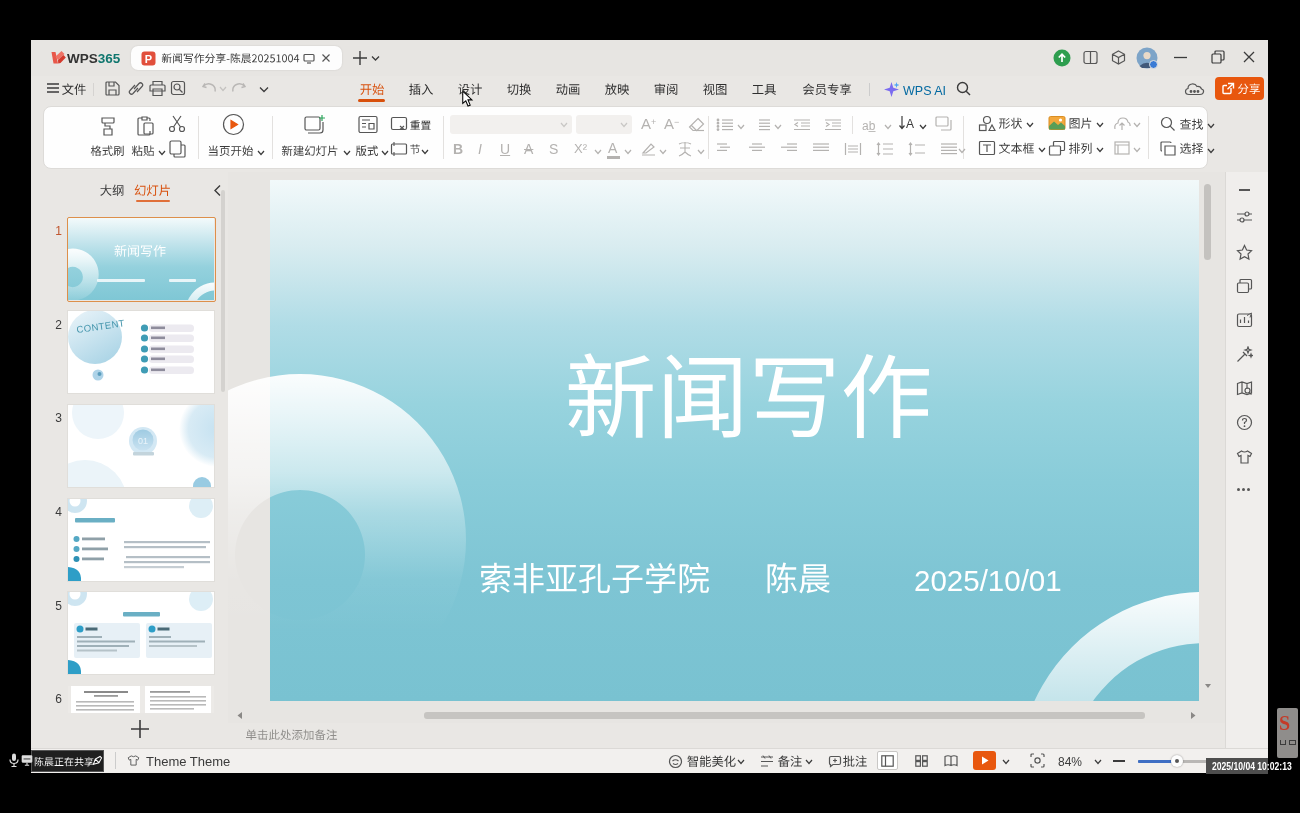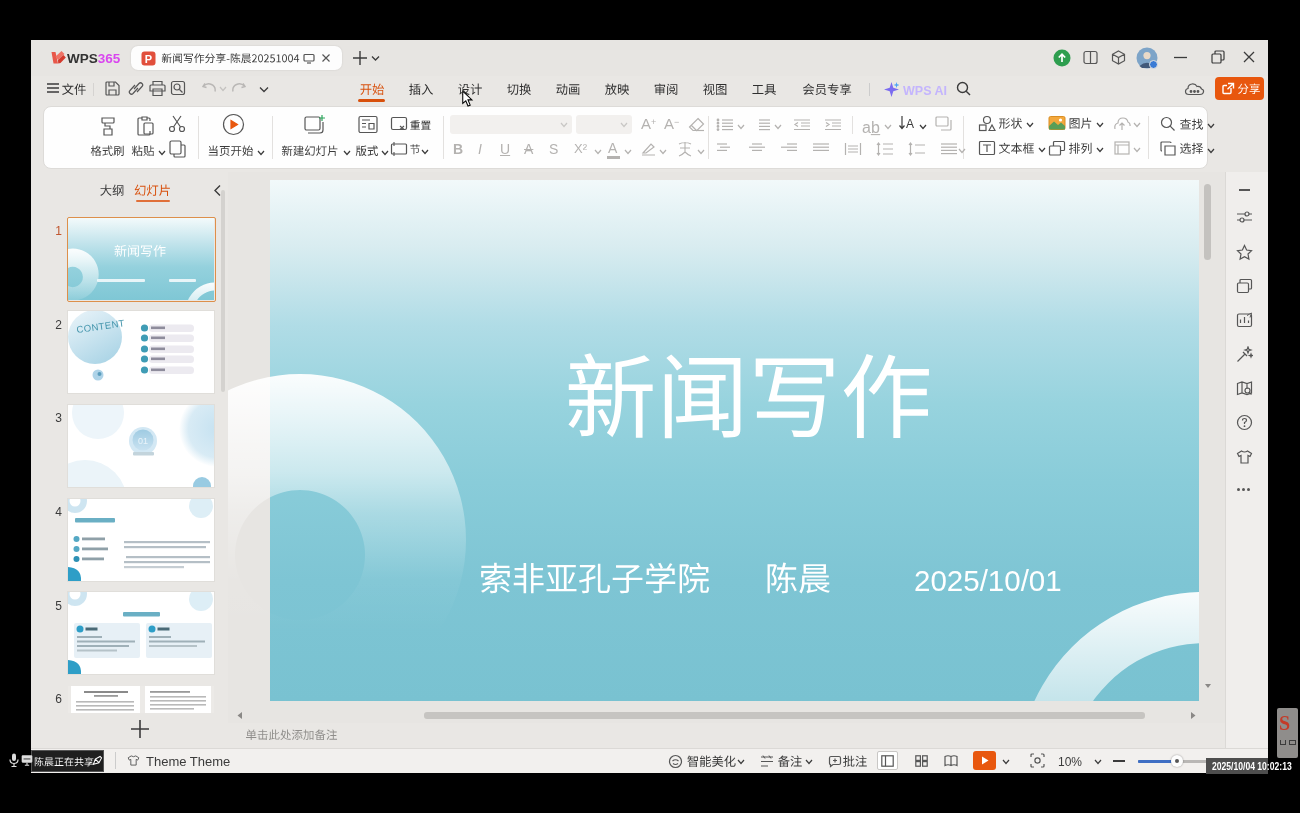--- a/index.html
+++ b/index.html
@@ -7,21 +7,21 @@
 .ic{position:absolute;stroke:#565656;fill:none;stroke-width:1.2}
 </style></head><body>
 <div class="ab" id="win" style="left:31px;top:40px;width:1237px;height:733px;background:#e9e7e4"></div>
 
 <div class="ab" style="left:31px;top:40px;width:1237px;height:36px;background:#e7e5e2"></div>
 <svg class="ab" style="left:51px;top:50px" width="15" height="16" viewBox="0 0 15 16">
 <path d="M0.5 2 L4.5 2 L7 13.5 L2.5 13.5 Z" fill="#e8574a"></path>
 <path d="M4.5 6.5 L10.5 1 L13.5 4 L7 10 Z" fill="#ef7265"></path>
 <path d="M7 10 L12.5 5 L14.8 7.5 L9.5 13 L7.2 13.5 Z" fill="#d43a2d"></path>
 </svg>
-<div class="ab" style="left:67px;top:51px;font-size:13.5px;font-weight:bold;color:#333">WPS<span style="color:#d946ef">365</span></div>
+<div class="ab" style="left:67px;top:51px;font-size:13.5px;font-weight:bold;color:#333">WPS<span style="color:#0f766e">365</span></div>
 <div class="ab" style="left:131px;top:46px;width:211px;height:24px;background:#fdfdfd;border-radius:7px;box-shadow:0 0 2px rgba(0,0,0,0.12)"></div>
 <svg class="ab" style="left:141px;top:51px" width="15" height="15" viewBox="0 0 15 15">
 <rect x="0.5" y="0.5" width="14" height="14" rx="3" fill="#e14f3c"></rect>
 <text x="7.5" y="11.5" font-family="Liberation Sans" font-size="11" font-weight="bold" fill="#fff" text-anchor="middle">P</text>
 </svg>
 <svg style="position:absolute;left:157.8px;top:51.2px;overflow:visible" width="145" height="14" viewBox="-3.2 -11.3 144.6 14.0">
     <path d="M3.9 -2.3C4.2 -1.8 4.6 -1 4.8 -0.6L5.3 -0.9C5.2 -1.4 4.8 -2.1 4.4 -2.6ZM1.5 -2.5C1.2 -1.9 0.9 -1.2 0.4 -0.7C0.6 -0.6 0.9 -0.4 1 -0.3C1.4 -0.8 1.9 -1.6 2.1 -2.4ZM6 -8V-4.3C6 -2.9 5.9 -1 5 0.3C5.1 0.4 5.5 0.6 5.6 0.8C6.6 -0.6 6.7 -2.8 6.7 -4.3V-4.7H8.4V0.8H9.2V-4.7H10.3V-5.4H6.7V-7.5C7.9 -7.7 9.1 -7.9 10 -8.3L9.4 -8.9C8.6 -8.6 7.2 -8.2 6 -8ZM2.3 -8.9C2.5 -8.6 2.7 -8.3 2.8 -7.9H0.7V-7.3H5.4V-7.9H3.6C3.5 -8.3 3.3 -8.8 3 -9.1ZM4.1 -7.2C3.9 -6.7 3.7 -6 3.5 -5.5H0.5V-4.8H2.7V-3.7H0.5V-2.9H2.7V-0.2C2.7 -0.1 2.7 -0.1 2.6 -0.1C2.5 -0 2.1 -0 1.7 -0.1C1.9 0.1 2 0.4 2 0.6C2.5 0.6 2.9 0.6 3.1 0.5C3.4 0.4 3.5 0.2 3.5 -0.2V-2.9H5.5V-3.7H3.5V-4.8H5.6V-5.5H4.2C4.4 -5.9 4.6 -6.5 4.8 -7ZM1.4 -7C1.6 -6.5 1.7 -5.9 1.8 -5.5L2.5 -5.7C2.4 -6.1 2.2 -6.7 2 -7.2Z M11.8 -6.6V0.9H12.6V-6.6ZM11.9 -8.5C12.4 -8.1 13 -7.5 13.2 -7.1L13.8 -7.5C13.6 -7.9 13 -8.5 12.5 -8.9ZM14.6 -8.5V-7.8H19.9V-0.2C19.9 -0 19.8 0 19.6 0C19.5 0 19 0 18.4 0C18.5 0.2 18.6 0.6 18.7 0.8C19.4 0.8 19.9 0.8 20.2 0.6C20.5 0.5 20.6 0.3 20.6 -0.2V-8.5ZM17.4 -5.9V-5H14.9V-5.9ZM13.1 -1.7 13.2 -1 17.4 -1.3V-0.1H18.1V-1.3L19.2 -1.4V-2.1L18.1 -2V-5.9H18.9V-6.5H13.4V-5.9H14.1V-1.7ZM17.4 -4.4V-3.5H14.9V-4.4ZM17.4 -2.9V-1.9L14.9 -1.8V-2.9Z M22.4 -8.5V-6.4H23.3V-7.7H30.7V-6.4H31.6V-8.5ZM22.6 -2.3V-1.5H28.7V-2.3ZM24.8 -7.5C24.6 -6.2 24.2 -4.5 23.9 -3.4H29.6C29.4 -1.3 29.2 -0.4 28.9 -0.1C28.8 -0 28.6 0 28.4 0C28.1 0 27.4 -0 26.6 -0.1C26.8 0.1 26.9 0.5 26.9 0.7C27.6 0.7 28.3 0.7 28.7 0.7C29.1 0.7 29.3 0.6 29.6 0.4C30 -0 30.2 -1.1 30.5 -3.8C30.5 -3.9 30.5 -4.2 30.5 -4.2H24.9L25.3 -5.6H30.2V-6.3H25.4L25.7 -7.4Z M38.1 -8.9C37.5 -7.4 36.7 -5.8 35.7 -4.8C35.9 -4.6 36.2 -4.4 36.3 -4.2C36.9 -4.8 37.4 -5.6 37.9 -6.5H38.6V0.9H39.4V-1.8H42.7V-2.5H39.4V-4.2H42.5V-4.9H39.4V-6.5H42.8V-7.3H38.3C38.5 -7.7 38.7 -8.2 38.9 -8.7ZM35.5 -9C34.9 -7.4 33.9 -5.8 32.8 -4.7C32.9 -4.5 33.2 -4.1 33.3 -3.9C33.6 -4.3 34 -4.7 34.3 -5.2V0.8H35.1V-6.5C35.6 -7.2 36 -8 36.3 -8.8Z M50.5 -8.9 49.7 -8.6C50.5 -7 51.8 -5.2 52.9 -4.2C53.1 -4.5 53.4 -4.8 53.6 -4.9C52.5 -5.8 51.1 -7.4 50.5 -8.9ZM46.7 -8.9C46.1 -7.2 45 -5.7 43.7 -4.8C43.9 -4.6 44.2 -4.3 44.4 -4.1C44.7 -4.4 44.9 -4.6 45.2 -4.9V-4.2H47.3C47.1 -2.4 46.5 -0.6 43.9 0.2C44.1 0.4 44.3 0.7 44.4 0.9C47.2 -0.1 47.9 -2.1 48.2 -4.2H51.1C51 -1.5 50.8 -0.4 50.5 -0.2C50.4 -0 50.3 -0 50.1 -0C49.8 -0 49.2 -0 48.5 -0.1C48.6 0.1 48.7 0.5 48.7 0.7C49.4 0.8 50.1 0.8 50.4 0.7C50.8 0.7 51.1 0.6 51.3 0.4C51.7 -0.1 51.8 -1.3 52 -4.6C52 -4.7 52 -5 52 -5H45.3C46.2 -6 47 -7.2 47.6 -8.6Z M56.9 -6.1H62V-5.2H56.9ZM56.1 -6.7V-4.5H62.8V-6.7ZM62.5 -3.9 62.2 -3.9H55.6V-3.2H61.2C60.5 -3 59.7 -2.7 59 -2.6L59 -1.9H54.6V-1.2H59V0C59 0.2 58.9 0.2 58.7 0.2C58.5 0.2 57.8 0.2 57 0.2C57.2 0.4 57.3 0.7 57.3 0.9C58.3 0.9 58.9 0.9 59.3 0.8C59.7 0.7 59.8 0.5 59.8 0V-1.2H64.2V-1.9H59.8V-2.2C61 -2.5 62.3 -2.9 63.2 -3.5L62.6 -3.9ZM58.7 -9C58.8 -8.7 58.9 -8.4 59 -8.1H54.7V-7.4H64.1V-8.1H60C59.8 -8.5 59.7 -8.8 59.5 -9.1Z M65.3 -2.6H68.1V-3.4H65.3Z M76.9 -2.4C77.4 -1.6 78 -0.5 78.3 0.2L79 -0.2C78.7 -0.8 78.1 -1.9 77.6 -2.7ZM73.5 -2.6C73.2 -1.8 72.7 -0.8 72.1 -0.2C72.2 -0.1 72.5 0.2 72.7 0.3C73.3 -0.4 73.9 -1.5 74.3 -2.4ZM69.4 -8.6V0.9H70.1V-7.9H71.5C71.3 -7.1 71 -6.2 70.7 -5.4C71.4 -4.5 71.6 -3.8 71.6 -3.2C71.6 -2.9 71.6 -2.6 71.4 -2.5C71.3 -2.4 71.2 -2.4 71.1 -2.4C70.9 -2.4 70.7 -2.4 70.5 -2.4C70.6 -2.2 70.7 -1.9 70.7 -1.7C71 -1.7 71.2 -1.7 71.4 -1.7C71.6 -1.7 71.8 -1.8 72 -1.9C72.3 -2.1 72.4 -2.5 72.4 -3.1C72.4 -3.8 72.2 -4.6 71.5 -5.5C71.8 -6.3 72.2 -7.4 72.5 -8.3L71.9 -8.6L71.8 -8.6ZM72.5 -7.6V-6.9H73.9C73.7 -6 73.4 -5.3 73.3 -5.1C73.1 -4.6 72.9 -4.2 72.7 -4.2C72.8 -4 72.9 -3.6 73 -3.4C73.1 -3.5 73.4 -3.6 73.9 -3.6H75.2V-0.1C75.2 0 75.2 0.1 75.1 0.1C74.9 0.1 74.5 0.1 73.9 0.1C74 0.3 74.2 0.6 74.2 0.8C74.9 0.8 75.4 0.8 75.7 0.7C75.9 0.6 76 0.3 76 -0.1V-3.6H78.4L78.4 -4.3H76V-6H75.2V-4.3H73.8C74.1 -5.1 74.5 -6 74.8 -6.9H78.8V-7.6H75C75.2 -8.1 75.3 -8.6 75.4 -9L74.5 -9.2C74.4 -8.7 74.3 -8.1 74.2 -7.6Z M81.9 -6.8H87.7V-6.1H81.9ZM81.9 -8H87.7V-7.4H81.9ZM81.1 -8.6V-5.6H88.5V-8.6ZM82.2 -3.8V-3.2H88.5V-3.8ZM82.5 0.9C82.7 0.7 83 0.7 85.6 0C85.6 -0.1 85.6 -0.4 85.7 -0.6L83.5 -0.1V-2H84.8C85.7 -0.6 87.3 0.3 89.3 0.7C89.4 0.5 89.6 0.2 89.8 0C88.9 -0.1 88.1 -0.3 87.4 -0.7C87.9 -0.9 88.5 -1.2 89 -1.5L88.4 -1.9C88 -1.6 87.3 -1.3 86.7 -1C86.3 -1.3 85.9 -1.6 85.6 -2H89.5V-2.6H81.5C81.5 -2.9 81.5 -3.2 81.5 -3.4V-4.3H89.4V-4.9H80.7V-3.5C80.7 -2.3 80.6 -0.7 79.8 0.5C80 0.5 80.3 0.8 80.5 0.9C81.1 0.1 81.3 -1 81.4 -2H82.7V-0.6C82.7 -0.2 82.3 0.1 82.1 0.2C82.2 0.4 82.4 0.7 82.5 0.9Z M90.6 0H95.6V-0.9H93.4C93 -0.9 92.5 -0.8 92.1 -0.8C94 -2.5 95.2 -4.1 95.2 -5.7C95.2 -7.1 94.3 -8.1 92.9 -8.1C91.9 -8.1 91.2 -7.6 90.6 -6.9L91.2 -6.3C91.6 -6.9 92.1 -7.3 92.8 -7.3C93.8 -7.3 94.3 -6.6 94.3 -5.7C94.3 -4.3 93.1 -2.8 90.6 -0.6Z M99.1 0.1C100.6 0.1 101.6 -1.2 101.6 -4C101.6 -6.7 100.6 -8.1 99.1 -8.1C97.6 -8.1 96.7 -6.7 96.7 -4C96.7 -1.2 97.6 0.1 99.1 0.1ZM99.1 -0.7C98.2 -0.7 97.6 -1.7 97.6 -4C97.6 -6.3 98.2 -7.3 99.1 -7.3C100 -7.3 100.7 -6.3 100.7 -4C100.7 -1.7 100 -0.7 99.1 -0.7Z M102.6 0H107.6V-0.9H105.4C105 -0.9 104.5 -0.8 104.1 -0.8C106 -2.5 107.2 -4.1 107.2 -5.7C107.2 -7.1 106.3 -8.1 104.9 -8.1C103.9 -8.1 103.2 -7.6 102.6 -6.9L103.1 -6.3C103.6 -6.9 104.1 -7.3 104.8 -7.3C105.8 -7.3 106.2 -6.6 106.2 -5.7C106.2 -4.3 105.1 -2.8 102.6 -0.6Z M111 0.1C112.3 0.1 113.6 -0.8 113.6 -2.6C113.6 -4.3 112.5 -5.1 111.2 -5.1C110.7 -5.1 110.3 -5 110 -4.8L110.2 -7.1H113.2V-7.9H109.3L109.1 -4.2L109.6 -3.9C110 -4.2 110.4 -4.4 110.9 -4.4C111.9 -4.4 112.5 -3.7 112.5 -2.5C112.5 -1.4 111.8 -0.7 110.9 -0.7C109.9 -0.7 109.4 -1.1 108.9 -1.6L108.4 -0.9C109 -0.4 109.7 0.1 111 0.1Z M115.1 0H119.4V-0.8H117.8V-7.9H117.1C116.6 -7.7 116.1 -7.5 115.4 -7.4V-6.7H116.8V-0.8H115.1Z M123.1 0.1C124.6 0.1 125.6 -1.2 125.6 -4C125.6 -6.7 124.6 -8.1 123.1 -8.1C121.6 -8.1 120.7 -6.7 120.7 -4C120.7 -1.2 121.6 0.1 123.1 0.1ZM123.1 -0.7C122.2 -0.7 121.6 -1.7 121.6 -4C121.6 -6.3 122.2 -7.3 123.1 -7.3C124 -7.3 124.6 -6.3 124.6 -4C124.6 -1.7 124 -0.7 123.1 -0.7Z M129.1 0.1C130.6 0.1 131.6 -1.2 131.6 -4C131.6 -6.7 130.6 -8.1 129.1 -8.1C127.6 -8.1 126.7 -6.7 126.7 -4C126.7 -1.2 127.6 0.1 129.1 0.1ZM129.1 -0.7C128.2 -0.7 127.6 -1.7 127.6 -4C127.6 -6.3 128.2 -7.3 129.1 -7.3C130 -7.3 130.6 -6.3 130.6 -4C130.6 -1.7 130 -0.7 129.1 -0.7Z M135.8 0H136.7V-2.2H137.8V-3H136.7V-7.9H135.6L132.3 -2.8V-2.2H135.8ZM135.8 -3H133.3L135.2 -5.7C135.4 -6.1 135.6 -6.5 135.8 -6.8H135.8C135.8 -6.4 135.8 -5.8 135.8 -5.4Z" fill="#3b3b3b"></path>
   </svg>
 <svg class="ab ic" style="left:303px;top:53px" width="12" height="11" viewBox="0 0 12 11">
     <rect x="1" y="1.5" width="10" height="6.5" rx="1"></rect>
@@ -128,21 +128,21 @@
     <path d="M0.7 -0.9V0H11.9V-0.9H6.7V-8.1H11.2V-9.1H1.3V-8.1H5.7V-0.9Z M20.1 -1.1C21.5 -0.4 22.9 0.4 23.8 1L24.5 0.3C23.6 -0.3 22.1 -1.1 20.7 -1.7ZM16.6 -1.7C15.8 -1 14.3 -0.2 13 0.3C13.2 0.5 13.5 0.8 13.7 1C14.9 0.5 16.5 -0.3 17.5 -1.1ZM15.2 -9.9V-2.6H13.2V-1.8H24.4V-2.6H22.5V-9.9ZM16.1 -2.6V-3.8H21.6V-2.6ZM16.1 -7.3H21.6V-6.3H16.1ZM16.1 -8.1V-9.1H21.6V-8.1ZM16.1 -5.6H21.6V-4.5H16.1Z" fill="#2f2f2f"></path>
   </svg>
 <svg style="position:absolute;left:798.2px;top:80.9px;overflow:visible" width="58" height="16" viewBox="-3.8 -13.1 57.5 16.2">
     <path d="M2 0.7C2.4 0.6 3.1 0.5 9.8 -0.1C10.1 0.3 10.3 0.7 10.5 1L11.3 0.5C10.8 -0.5 9.6 -1.8 8.5 -2.8L7.7 -2.4C8.2 -1.9 8.7 -1.4 9.1 -0.9L3.4 -0.5C4.3 -1.3 5.2 -2.3 6 -3.3H11.5V-4.2H1.1V-3.3H4.7C3.9 -2.2 2.9 -1.2 2.6 -0.9C2.2 -0.5 1.9 -0.3 1.6 -0.2C1.8 0 1.9 0.5 2 0.7ZM6.3 -10.5C5.2 -8.8 3 -7.2 0.5 -6.2C0.8 -6 1.1 -5.6 1.2 -5.4C1.9 -5.7 2.6 -6.1 3.3 -6.5V-5.8H9.3V-6.6H3.5C4.5 -7.3 5.5 -8.1 6.3 -9C7 -8.2 8.1 -7.4 9.3 -6.6C9.9 -6.2 10.7 -5.8 11.4 -5.5C11.5 -5.8 11.8 -6.2 12 -6.4C10 -7.1 8 -8.4 6.8 -9.6L7.2 -10.1Z M15.8 -9.1H21.7V-7.7H15.8ZM14.9 -9.9V-6.9H22.7V-9.9ZM18.2 -4.1V-2.9C18.2 -2 17.8 -0.6 13.3 0.3C13.5 0.5 13.8 0.8 13.9 1.1C18.6 0 19.2 -1.6 19.2 -2.9V-4.1ZM19.1 -0.8C20.6 -0.3 22.7 0.5 23.7 1.1L24.2 0.2C23.1 -0.3 21.1 -1 19.6 -1.5ZM14.4 -5.8V-1.2H15.4V-4.9H22.2V-1.2H23.2V-5.8Z M30.3 -10.5 29.9 -9.1H26.7V-8.2H29.6L29.2 -6.7H25.7V-5.8H28.9C28.6 -5 28.3 -4.2 28.1 -3.5H33.9C33.2 -2.8 32.3 -1.9 31.4 -1.1C30.5 -1.5 29.6 -1.8 28.8 -2L28.2 -1.3C30.1 -0.8 32.6 0.3 33.9 1L34.4 0.2C33.9 -0.1 33.2 -0.4 32.4 -0.8C33.5 -1.9 34.8 -3.1 35.7 -4L35 -4.5L34.8 -4.4H29.4L29.9 -5.8H36.6V-6.7H30.1L30.6 -8.2H35.7V-9.1H30.9L31.3 -10.4Z M40.8 -7.1H46.7V-6H40.8ZM39.9 -7.8V-5.3H47.7V-7.8ZM47.3 -4.5 47 -4.5H39.4V-3.7H45.8C45 -3.4 44.1 -3.2 43.2 -3L43.2 -2.2H38.2V-1.4H43.2V0C43.2 0.2 43.2 0.2 43 0.2C42.7 0.3 41.9 0.3 41 0.2C41.1 0.5 41.3 0.8 41.4 1C42.5 1 43.2 1 43.6 0.9C44.1 0.8 44.2 0.6 44.2 0V-1.4H49.4V-2.2H44.2V-2.6C45.6 -2.9 47.1 -3.4 48.1 -4L47.5 -4.5ZM42.9 -10.4C43 -10.1 43.2 -9.8 43.3 -9.4H38.3V-8.6H49.2V-9.4H44.4C44.2 -9.8 44 -10.2 43.8 -10.6Z" fill="#2f2f2f"></path>
   </svg>
 <div class="ab" style="left:869px;top:83px;width:1px;height:13px;background:#ccc"></div>
 <svg class="ab" style="left:884px;top:82px" width="15" height="15" viewBox="0 0 15 15">
     <path d="M7.5 0 L9.3 5.7 L15 7.5 L9.3 9.3 L7.5 15 L5.7 9.3 L0 7.5 L5.7 5.7 Z" fill="#7b6cf0"></path>
     <path d="M12.5 0 L13.2 2.3 L15.5 3 L13.2 3.7 L12.5 6 L11.8 3.7 L9.5 3 L11.8 2.3 Z" fill="#4aa3f5"></path>
   </svg>
-<div class="ab" style="left:903px;top:84px;font-size:12.5px;font-weight:bold;color:#c4b5fd">WPS AI</div>
+<div class="ab" style="left:903px;top:84px;font-size:12.5px;font-weight:normal;color:#0369a1">WPS AI</div>
 <svg class="ab" style="left:956px;top:81px" width="15" height="15" viewBox="0 0 15 15" stroke="#3b3b3b" stroke-width="1.4" fill="none">
     <circle cx="6.5" cy="6.5" r="5"></circle>
     <path d="M10.2 10.2 L14 14"></path>
   </svg>
 <svg class="ab" style="left:461px;top:90px;z-index:50" width="14" height="18" viewBox="0 0 16 20">
     <path d="M2 1 L2 15 L5.5 12 L8 18 L10.5 17 L8 11 L12.5 11 Z" fill="#fff" stroke="#000" stroke-width="1.2"></path>
   </svg>
 <svg class="ab ic" style="left:1184px;top:81px" width="21" height="16" viewBox="0 0 21 16" stroke-width="1.3">
     <path d="M5 13.5 Q1.5 13.5 1.5 10.5 Q1.5 8 4 7.5 Q4 3.5 8 3 Q11.5 2.6 13 5.5 Q16.5 5 17.5 8 Q20 8.5 19.5 11 Q19 13.5 16 13.5 Z"></path>
     <circle cx="7" cy="10.5" r="0.8" fill="#565656"></circle>
@@ -305,21 +305,21 @@
 <svg class="ab" style="left:774px;top:124px" width="8" height="6" viewBox="0 0 8 6" stroke="#b4b2b0" stroke-width="1.2" fill="none">
     <path d="M1 1 L4 4.5 L7 1"></path>
   </svg>
 <svg class="ab" style="left:793px;top:118px" width="18" height="14" viewBox="0 0 18 14" stroke="#b4b2b0" stroke-width="1.2" fill="none">
     <path d="M1 2 H17 M8 5 H17 M8 8 H17 M1 11.5 H17 M5 4.5 L2 6.5 L5 8.5"></path>
   </svg>
 <svg class="ab" style="left:824px;top:118px" width="18" height="14" viewBox="0 0 18 14" stroke="#b4b2b0" stroke-width="1.2" fill="none">
     <path d="M1 2 H17 M8 5 H17 M8 8 H17 M1 11.5 H17 M2 4.5 L5 6.5 L2 8.5"></path>
   </svg>
 <div class="ab" style="left:852px;top:116px;width:1px;height:18px;background:#e3e1df"></div>
-<div class="ab" style="left:862px;top:119px;font-size:16px;color:#b4b2b0">ab̲</div>
+<div class="ab" style="left:862px;top:119px;font-size:12px;color:#b4b2b0">ab̲</div>
 <svg class="ab" style="left:884px;top:124px" width="8" height="6" viewBox="0 0 8 6" stroke="#b4b2b0" stroke-width="1.2" fill="none">
     <path d="M1 1 L4 4.5 L7 1"></path>
   </svg>
 <svg class="ab" style="left:898px;top:115px" width="19" height="18" viewBox="0 0 19 18" stroke="#3b3b3b" stroke-width="1.2" fill="none">
     <path d="M4 1 V13 M1.5 10.5 L4 13.5 L6.5 10.5"></path>
     <text x="8" y="13" font-size="12" fill="#3b3b3b" stroke="none" font-family="Liberation Sans">A</text>
   </svg>
 <svg class="ab" style="left:919px;top:124px" width="8" height="6" viewBox="0 0 8 6" stroke="#3b3b3b" stroke-width="1.2" fill="none">
     <path d="M1 1 L4 4.5 L7 1"></path>
   </svg>
@@ -743,21 +743,21 @@
 <svg class="ab" style="left:981px;top:756px" width="8" height="9" viewBox="0 0 8 9">
     <path d="M1 0.5 L7.5 4.5 L1 8.5 Z" fill="#fff"></path>
   </svg>
 <svg class="ab" style="left:1002px;top:759px" width="8" height="6" viewBox="0 0 8 6" stroke="#3b3b3b" stroke-width="1.2" fill="none">
     <path d="M1 1 L4 4.5 L7 1"></path>
   </svg>
 <svg class="ab ic" style="left:1030px;top:753px" width="15" height="15" viewBox="0 0 15 15">
     <path d="M1 4 V2 Q1 1 2 1 H4 M11 1 H13 Q14 1 14 2 V4 M14 11 V13 Q14 14 13 14 H11 M4 14 H2 Q1 14 1 13 V11"></path>
     <circle cx="7.5" cy="7.5" r="2.6"></circle>
   </svg>
-<div class="ab" style="left:1058px;top:755px;font-size:12px;color:#3b3b3b">10%</div>
+<div class="ab" style="left:1058px;top:755px;font-size:12px;color:#3b3b3b">84%</div>
 <svg class="ab" style="left:1094px;top:759px" width="8" height="6" viewBox="0 0 8 6" stroke="#3b3b3b" stroke-width="1.2" fill="none">
     <path d="M1 1 L4 4.5 L7 1"></path>
   </svg>
 <div class="ab" style="left:1113px;top:760px;width:12px;height:2px;background:#3b3b3b"></div>
 <div class="ab" style="left:1138px;top:760px;width:126px;height:2.5px;background:#b9b7b5;border-radius:1px"></div>
 <div class="ab" style="left:1138px;top:760px;width:40px;height:2.5px;background:#3f6fc4;border-radius:1px"></div>
 <div class="ab" style="left:1171px;top:755px;width:12px;height:12px;background:#fdfdfd;border-radius:50%;box-shadow:0 0 2px rgba(0,0,0,0.4)"></div>
 <div class="ab" style="left:1175px;top:759px;width:4px;height:4px;background:#555;border-radius:50%"></div>
 <div class="ab" style="left:31px;top:750px;width:73px;height:22px;background:#1f1f1f;border:1px solid #555"></div>
 <svg style="position:absolute;left:30.5px;top:754.5px;overflow:visible" width="66" height="13" viewBox="-3.0 -10.5 66.0 13.0">

